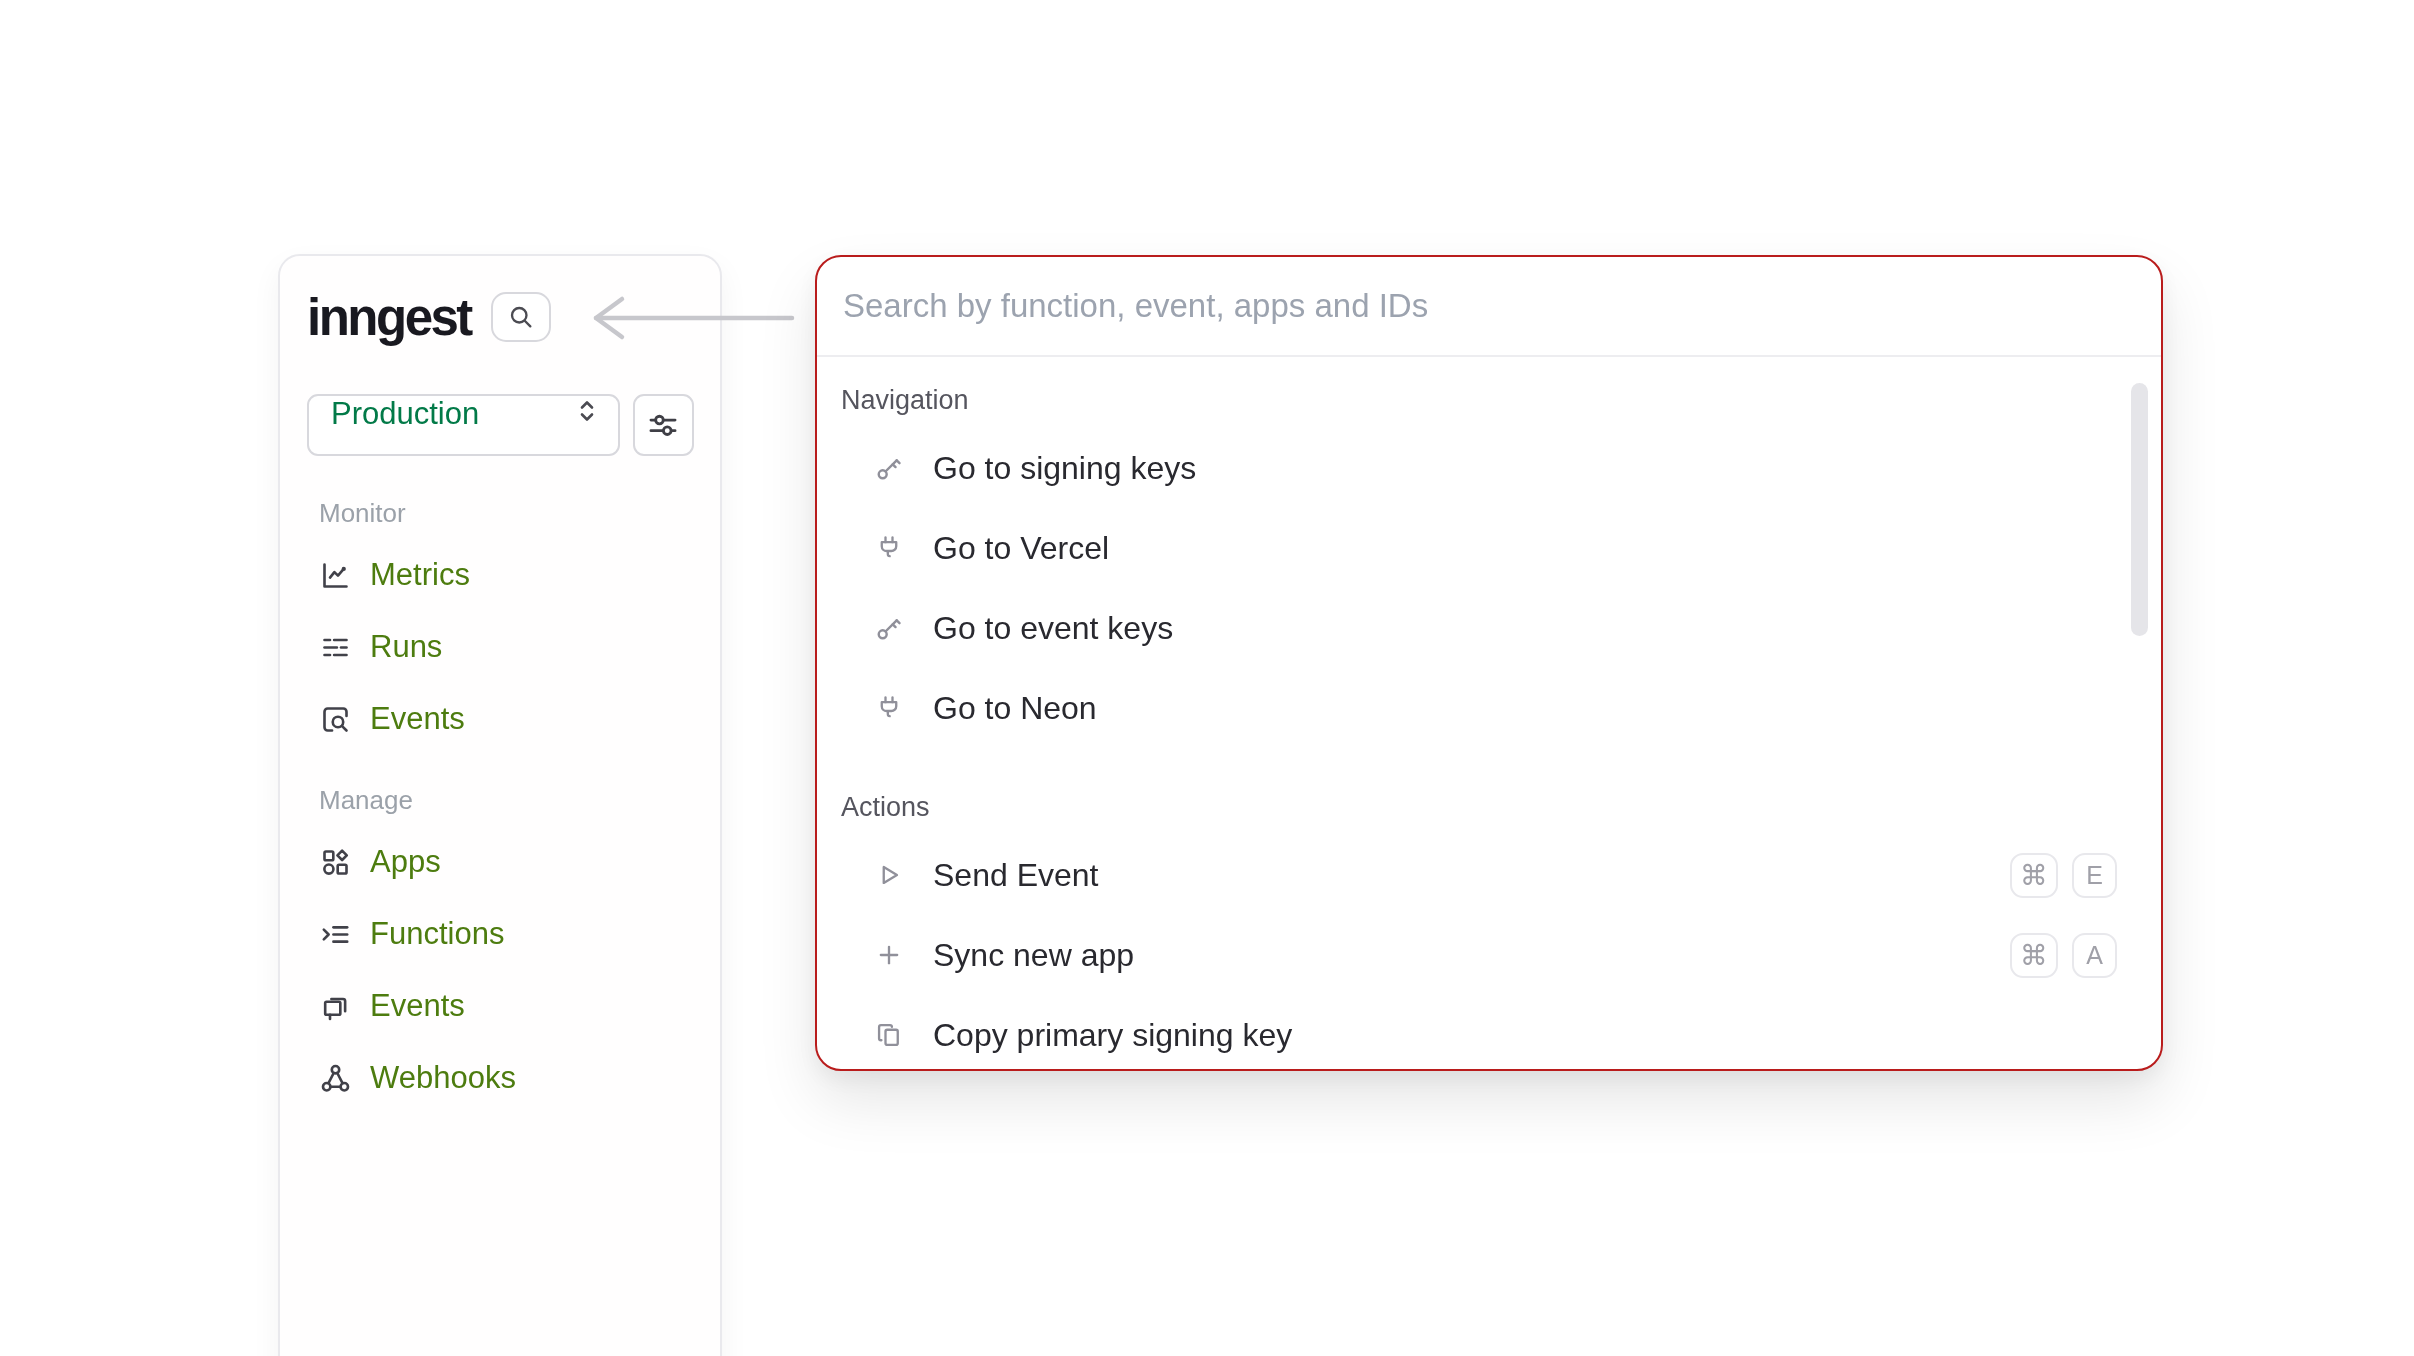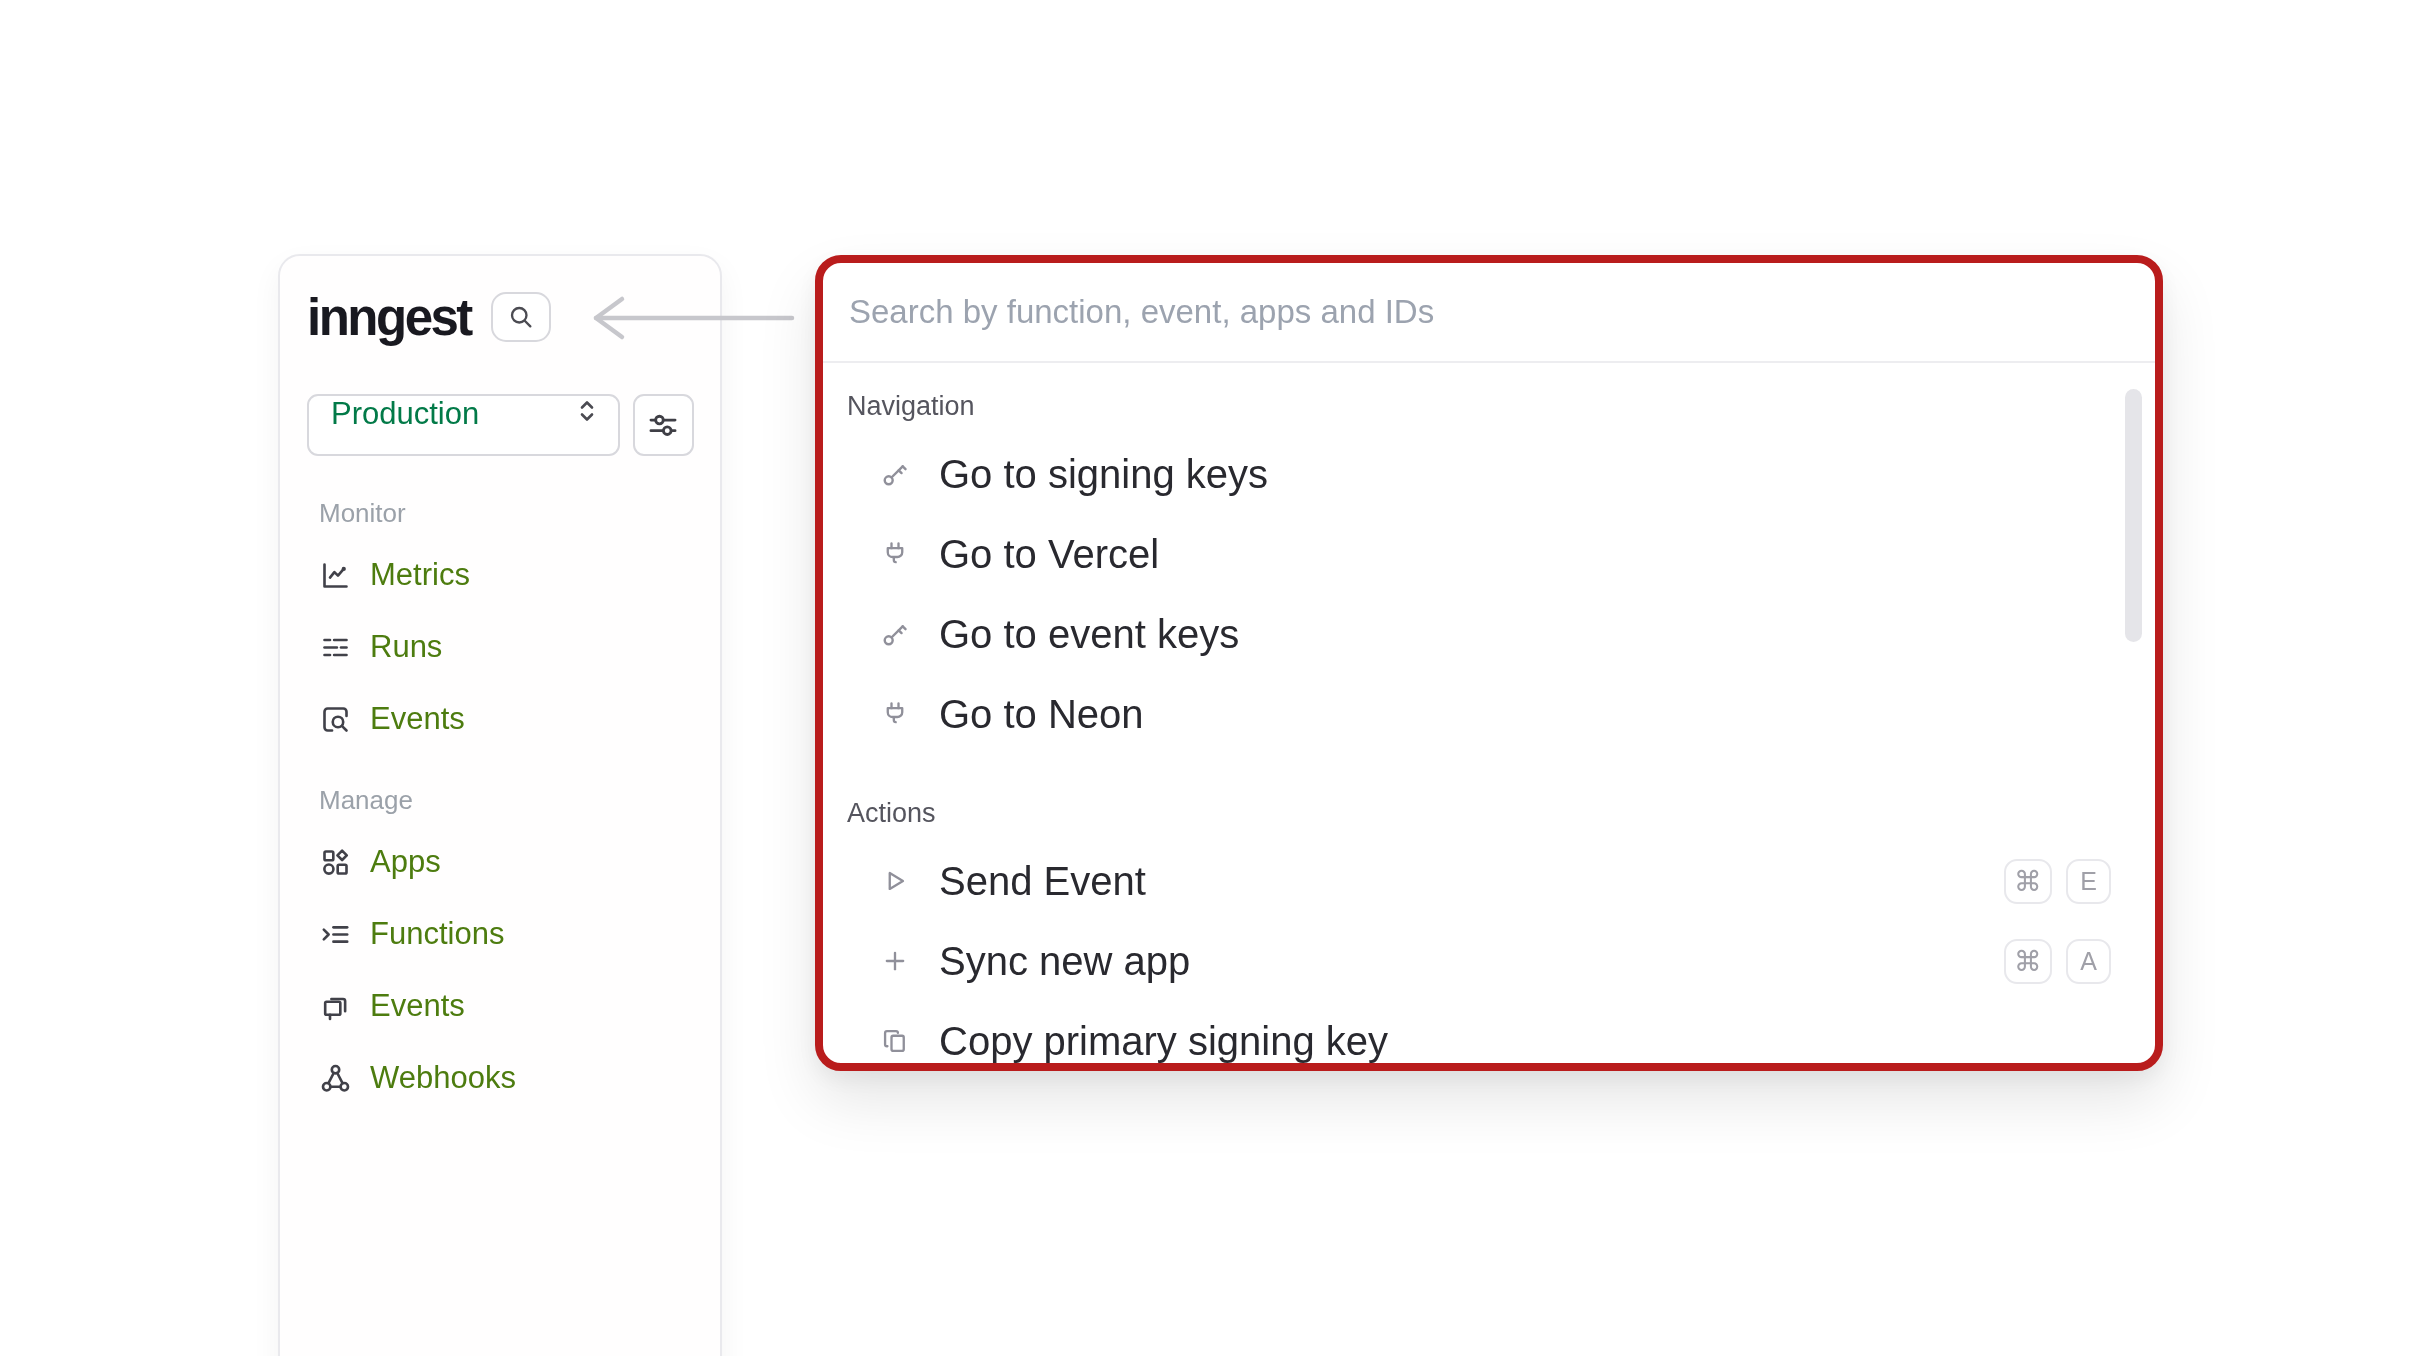--- a/index.html
+++ b/index.html
@@ -62,21 +62,21 @@
     display: flex; align-items: center; gap: 18px;
     height: 72px; font-size: 31px; color: #4d7c0f; cursor: pointer;
   }
   .nav-item svg { width: 33px; height: 33px; color: #414149; flex: none; }
 
   
   .palette {
     position: absolute; left: 815px; top: 255px;
     width: 1348px; height: 816px;
     background: #ffffff;
-    border: 8px solid #b91c1c; border-radius: 26px;
+    border: 2px solid #b91c1c; border-radius: 26px;
     box-shadow: 0 30px 60px rgba(0,0,0,0.10), 0 8px 20px rgba(0,0,0,0.05);
     overflow: hidden;
   }
   .palette-search {
     height: 100px; display: flex; align-items: center;
     padding: 0 24px; border-bottom: 2px solid #ededf0;
   }
   .search-input {
     width: 100%; border: none; outline: none; background: transparent;
     font-family: "Liberation Sans", "DejaVu Sans", sans-serif;
@@ -85,21 +85,21 @@
   .search-input::placeholder { color: #9ca3af; opacity: 1; }
 
   .group-label { margin: 28px 10px 12px 24px; font-size: 27px; color: #55555e; }
   .group-label.actions { margin-top: 44px; }
   .p-row {
     display: flex; align-items: center; gap: 30px;
     height: 80px; padding-left: 58px; padding-right: 44px;
     cursor: pointer;
   }
   .p-ic { width: 28px; height: 28px; color: #90909a; flex: none; }
-  .p-label { font-size: 40px; color: #29292f; text-align: right; }
+  .p-label { font-size: 32px; color: #29292f; text-align: right; }
   .keys { margin-left: auto; display: flex; gap: 14px; }
   .key {
     min-width: 45px; height: 45px; padding: 0 8px;
     border: 2px solid #e8e8ec; border-radius: 13px;
     display: flex; align-items: center; justify-content: center;
     color: #a0a0a8; font-size: 25px; background: #fff;
   }
   .key.cmd { font-size: 28px; }
 
   .scroll-thumb {

